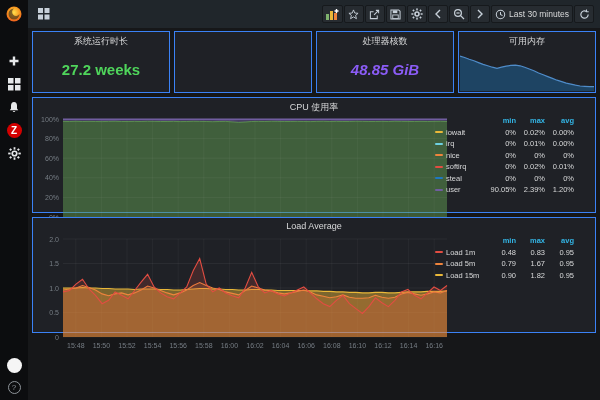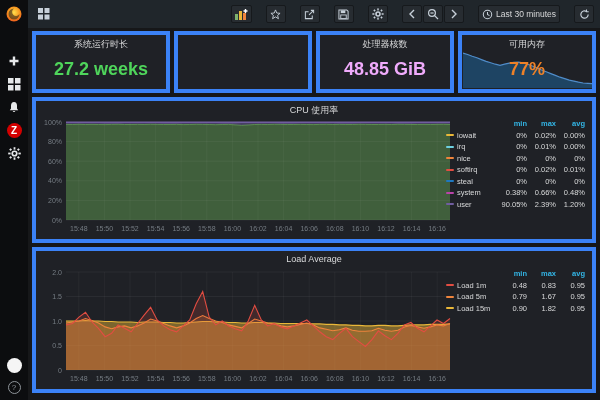--- a/index.html
+++ b/index.html
@@ -16,44 +16,44 @@
     display:flex; align-items:center; justify-content:center; }
   .side-bottom { margin-top:auto; margin-bottom:6px; display:flex; flex-direction:column; gap:8px; align-items:center; }
   .avatar { width:15px; height:15px; border-radius:50%; background:#f5f5f5; }
   .help { width:13px; height:13px; border-radius:50%; border:1px solid #8e9499; color:#8e9499; font-size:8px;
     display:flex; align-items:center; justify-content:center; }
 
   
   .main { flex:1; display:flex; flex-direction:column; min-width:0; }
   .navbar { height:28px; background:#20262b; display:flex; align-items:center; padding:0 6px; flex-shrink:0; }
   .nav-left { display:flex; align-items:center; }
-  .nav-right { margin-left:auto; display:flex; align-items:center; gap:14px;padding-left:12px; }
+  .nav-right { margin-left:auto; display:flex; align-items:center; gap:1px;padding-left:12px; }
   .nav-btn { height:18px; min-width:20px; padding:0 3px; background:#272c31; border:1px solid #16191c; border-radius:2px;
     display:flex; align-items:center; justify-content:center; cursor:pointer; }
   .nav-group { display:flex; gap:1px; }
   .time-btn { font-size:8.5px; color:#d8d9da; gap:3px; }
   .grid-btn { background:transparent; border:none; }
 
   
   .dashboard { flex:1; padding:3px 4px; }
-  .panel { background:#1f2126; border:4px solid #3b82f6; position:relative; }
+  .panel { background:#1f2126; border:1px solid #3b82f6; position:relative; }
   .panel-title { text-align:center; font-size:9px; color:#d8d9da; padding-top:3px; height:15px; cursor:pointer; }
 
   .stats-row { display:flex; gap:4px; height:62px; margin-bottom:4px; }
   .stat { flex:1; display:flex; flex-direction:column; align-items:center; position:relative; overflow:hidden; }
   .stat .panel-title { width:100%; }
-  .stat-value { flex:1; display:flex; align-items:center; justify-content:center; font-size:18px; font-weight:bold;
+  .stat-value { flex:1; display:flex; align-items:center; justify-content:center; font-size:15px; font-weight:bold;
     z-index:2; width:100%; }
   .spark { position:absolute; left:1px; right:1px; bottom:1px; height:40px; z-index:1; }
 
-  .chart-panel { height:146px; margin-bottom:4px; }
+  .chart-panel { height:116px; margin-bottom:4px; }
   .chart-svg { display:block; }
 
   
-  .legend { position:absolute; top:17px; right:6px; width:140px; font-size:7.5px; }
+  .legend { position:absolute; top:17px; right:20px; width:140px; font-size:7.5px; }
   .lg-row { display:flex; align-items:center; height:11.5px; cursor:pointer; }
   .lg-name { width:52px; display:flex; align-items:center; gap:3px; color:#d8d9da; white-space:nowrap; }
   .lg-val { width:29px; text-align:right; color:#d8d9da; }
   .lg-h { color:#33b5e5; font-weight:bold; }
   .lg-mark { display:inline-block; width:8px; height:2px; border-radius:1px; flex-shrink:0; }
 </style>
 </head>
 <body>
 
 <div class="app">
@@ -212,25 +212,24 @@
 
       <div class="stats-row">
         <div class="panel stat">
           <div class="panel-title">系统运行时长</div>
           <div class="stat-value" style="color: rgb(79, 213, 91);">27.2 weeks</div>
         </div>
         <div class="panel stat">
         </div>
         <div class="panel stat">
           <div class="panel-title">处理器核数</div>
-          <div class="stat-value" style="color: #f0abfc;">48.85 GiB</div>
+          <div class="stat-value" style="color: #8b5cf6; font-style: italic;">48.85 GiB</div>
         </div>
         <div class="panel stat">
           <div class="panel-title">可用内存</div>
-          <div class="stat-value" style="color: rgb(237, 129, 40);">77%</div>
           <svg class="spark" id="spark-mem" viewBox="0 0 134 40" preserveAspectRatio="none">
               <polygon points="0.0,5.1 4.6,6.5 9.2,8.3 13.9,9.8 18.5,11.6 23.1,13.4 27.7,14.8 32.3,16.2 37.0,17.3 41.6,16.2 46.2,15.2 50.8,14.4 55.4,14.1 60.1,14.8 64.7,16.2 69.3,18.0 73.9,19.8 78.6,22.0 83.2,23.8 87.8,25.6 92.4,27.4 97.0,29.2 101.7,30.6 106.3,32.1 110.9,33.2 115.5,34.2 120.1,35.0 124.8,35.3 129.4,35.7 134.0,35.7 134,40 0,40" fill="#1f4a6e" opacity="0.85"></polygon>
               <polyline points="0.0,5.1 4.6,6.5 9.2,8.3 13.9,9.8 18.5,11.6 23.1,13.4 27.7,14.8 32.3,16.2 37.0,17.3 41.6,16.2 46.2,15.2 50.8,14.4 55.4,14.1 60.1,14.8 64.7,16.2 69.3,18.0 73.9,19.8 78.6,22.0 83.2,23.8 87.8,25.6 92.4,27.4 97.0,29.2 101.7,30.6 106.3,32.1 110.9,33.2 115.5,34.2 120.1,35.0 124.8,35.3 129.4,35.7 134.0,35.7" fill="none" stroke="#4f8cc9" stroke-width="1.2"></polyline>
             </svg>
         </div>
       </div>
 
       <div class="panel chart-panel">
         <div class="panel-title">CPU 使用率</div>
         <svg class="chart-svg" id="cpu-chart" width="558" height="128" viewBox="0 0 558 128">
@@ -312,26 +311,20 @@
               <span class="lg-val">0.02%</span>
               <span class="lg-val">0.01%</span>
             </div>
             <div class="lg-row">
               <span class="lg-name"><span class="lg-mark" style="background: rgb(31, 120, 193);"></span>steal</span>
               <span class="lg-val">0%</span>
               <span class="lg-val">0%</span>
               <span class="lg-val">0%</span>
             </div>
             <div class="lg-row">
-              <span class="lg-name"><span class="lg-mark" style="background: rgb(186, 67, 169);"></span>system</span>
-              <span class="lg-val">0.38%</span>
-              <span class="lg-val">0.66%</span>
-              <span class="lg-val">0.48%</span>
-            </div>
-            <div class="lg-row">
               <span class="lg-name"><span class="lg-mark" style="background: rgb(112, 93, 160);"></span>user</span>
               <span class="lg-val">90.05%</span>
               <span class="lg-val">2.39%</span>
               <span class="lg-val">1.20%</span>
             </div>
           </div>
       </div>
 
       <div class="panel chart-panel">
         <div class="panel-title">Load Average</div>

